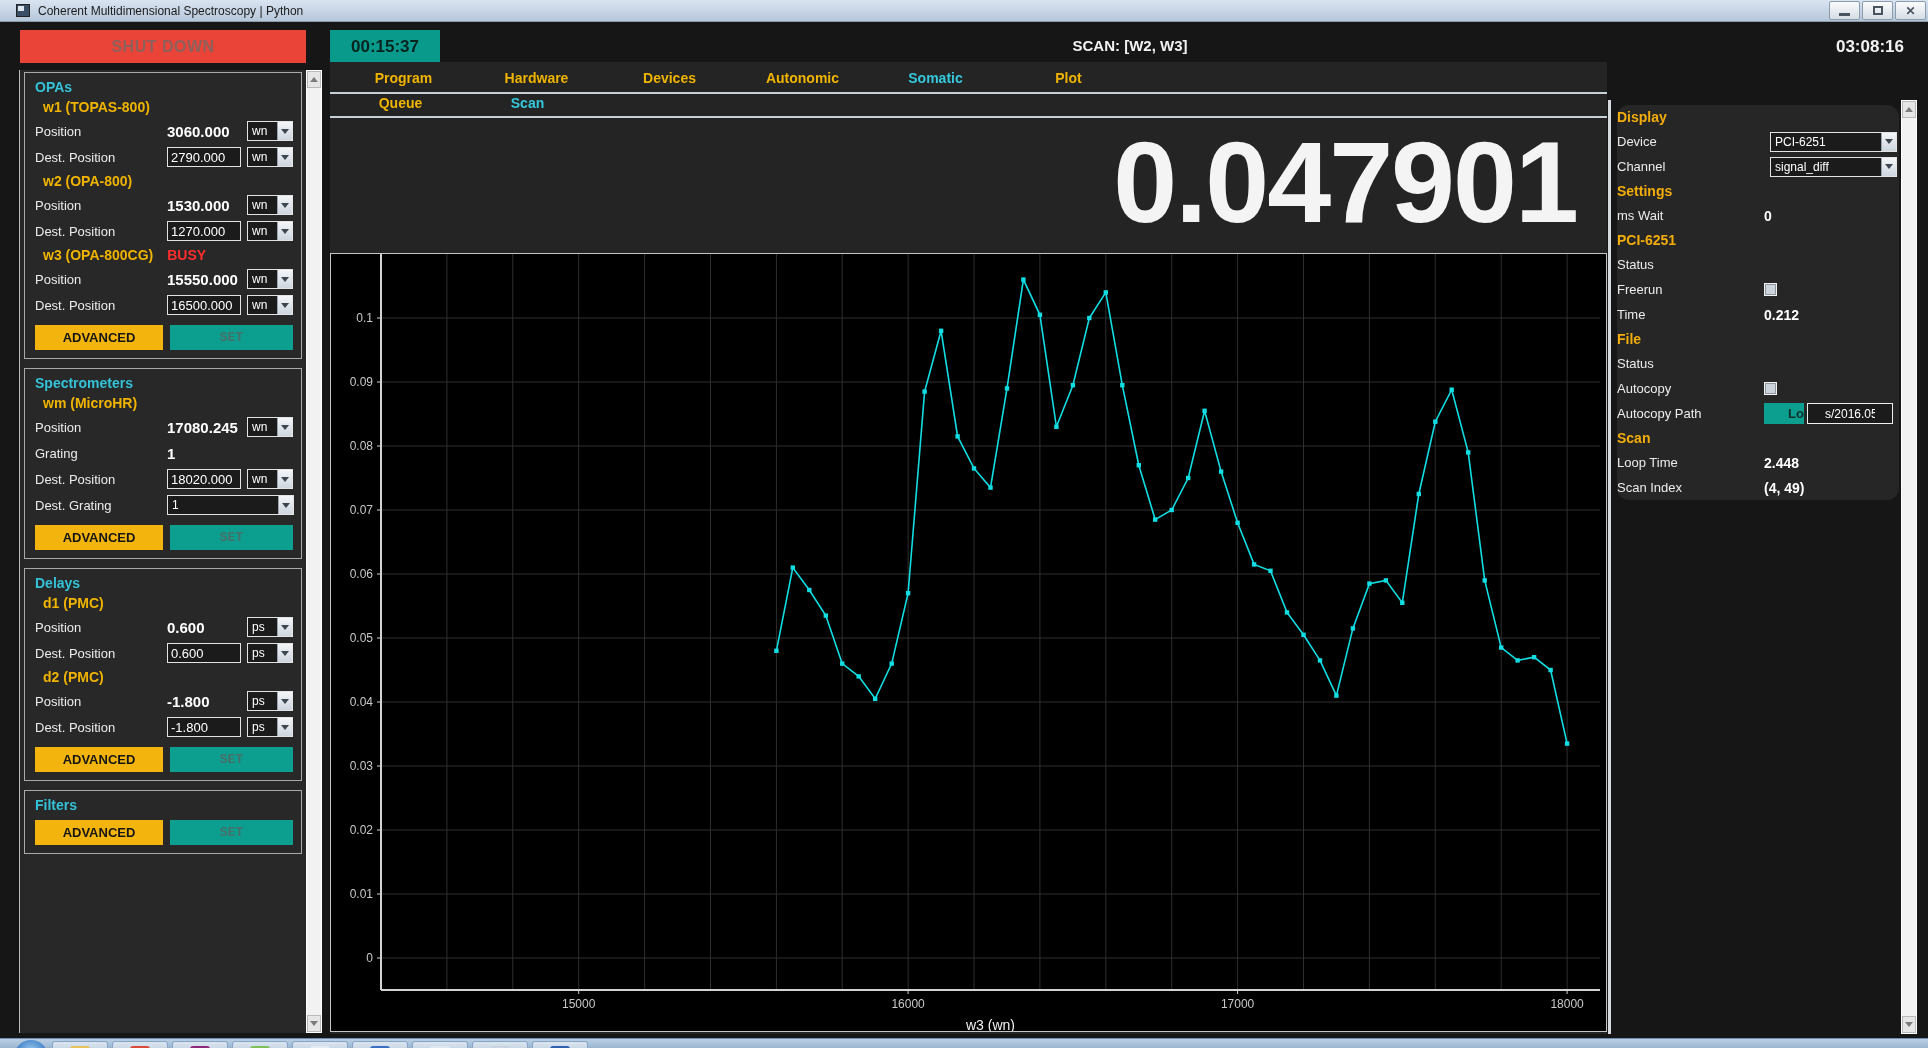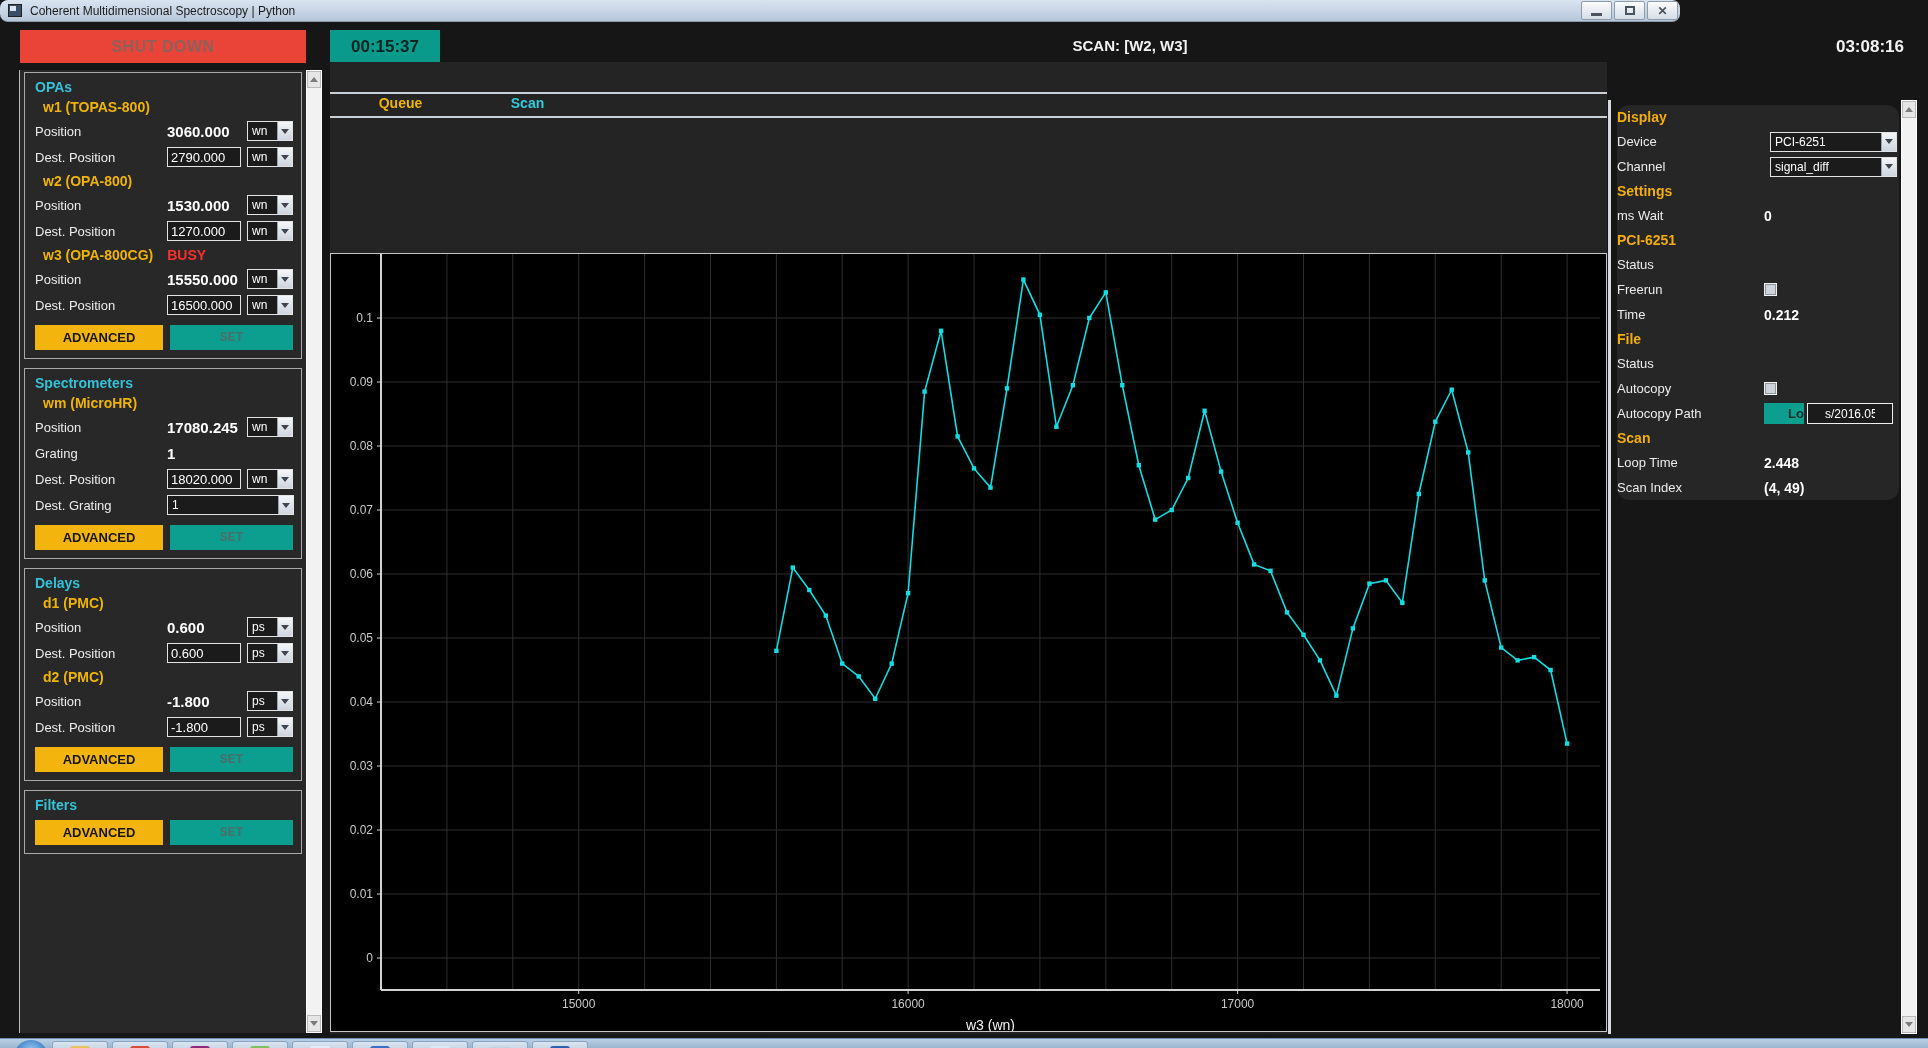--- a/index.html
+++ b/index.html
@@ -1,22 +1,22 @@
 <!DOCTYPE html>
 <html><head>
 <meta charset="utf-8">
 <style>
   * { margin:0; padding:0; box-sizing:border-box; }
   html,body { width:1928px; height:1048px; overflow:hidden; }
   body { background:#161616; font-family:"Liberation Sans", sans-serif; position:relative; }
 
   
-  .titlebar { position:absolute; left:0; top:0; width:1680px; height:22px;
+  .titlebar { position:absolute; left:0; top:0; width:1928px; height:22px;
     background:linear-gradient(#d9e4f1,#b6c7da); border-bottom:1px solid #8d9cab;
-    display:flex; align-items:center; padding-left:8px;border-radius:8px; }
+    display:flex; align-items:center; padding-left:16px; }
   .win-icon { width:14px; height:13px; background:#3a4f66; border:1px solid #222;
     display:inline-block; position:relative; }
   .win-icon::after { content:""; position:absolute; left:1px; top:1px; width:6px; height:5px; background:#dce6f0; }
   .win-title { color:#1b1b1b; font-size:12px; margin-left:8px; }
   .win-buttons { position:absolute; right:2px; top:1px; display:flex; gap:2px; }
   .win-btn { width:31px; height:19px; background:linear-gradient(#fbfcfd,#d5dde6);
     border:1px solid #8d9cab; border-radius:2px; display:flex; align-items:center; justify-content:center; }
   .glyph-min { width:11px; height:3px; background:#4a545e; margin-top:8px; }
   .glyph-restore { width:10px; height:9px; border:2px solid #4a545e; position:relative; background:transparent; }
   .glyph-close { color:#4a545e; font-size:12px; font-weight:bold; line-height:1; }
@@ -316,27 +316,36 @@
 <div class="vscroll" id="left-scroll">
   <span class="sbtn up">
       <span class="tri-up-sm"></span>
     </span>
   <span class="sbtn down">
       <span class="tri-down-sm"></span>
     </span>
 </div>
 
 <div class="main">
+  <div class="tabbar tabbar1">
+    <span class="tab">Program</span>
+    <span class="tab">Hardware</span>
+    <span class="tab">Devices</span>
+    <span class="tab">Autonomic</span>
+    <span class="tab active">Somatic</span>
+    <span class="tab">Plot</span>
+  </div>
   <div class="tabline l1"></div>
   <div class="tabbar tabbar2">
     <span class="tab">Queue</span>
     <span class="tab active">Scan</span>
   </div>
   <div class="tabline l2"></div>
 
+  <div class="bignum">0.047901</div>
 
   <div class="plot">
     <svg id="chart" width="1275" height="777">
         <g stroke="#2e2e2e" stroke-width="1">
           <line x1="50.0" y1="0" x2="50.0" y2="736"></line>
           <line x1="115.9" y1="0" x2="115.9" y2="736"></line>
           <line x1="181.8" y1="0" x2="181.8" y2="736"></line>
           <line x1="247.7" y1="0" x2="247.7" y2="736"></line>
           <line x1="313.6" y1="0" x2="313.6" y2="736"></line>
           <line x1="379.5" y1="0" x2="379.5" y2="736"></line>

